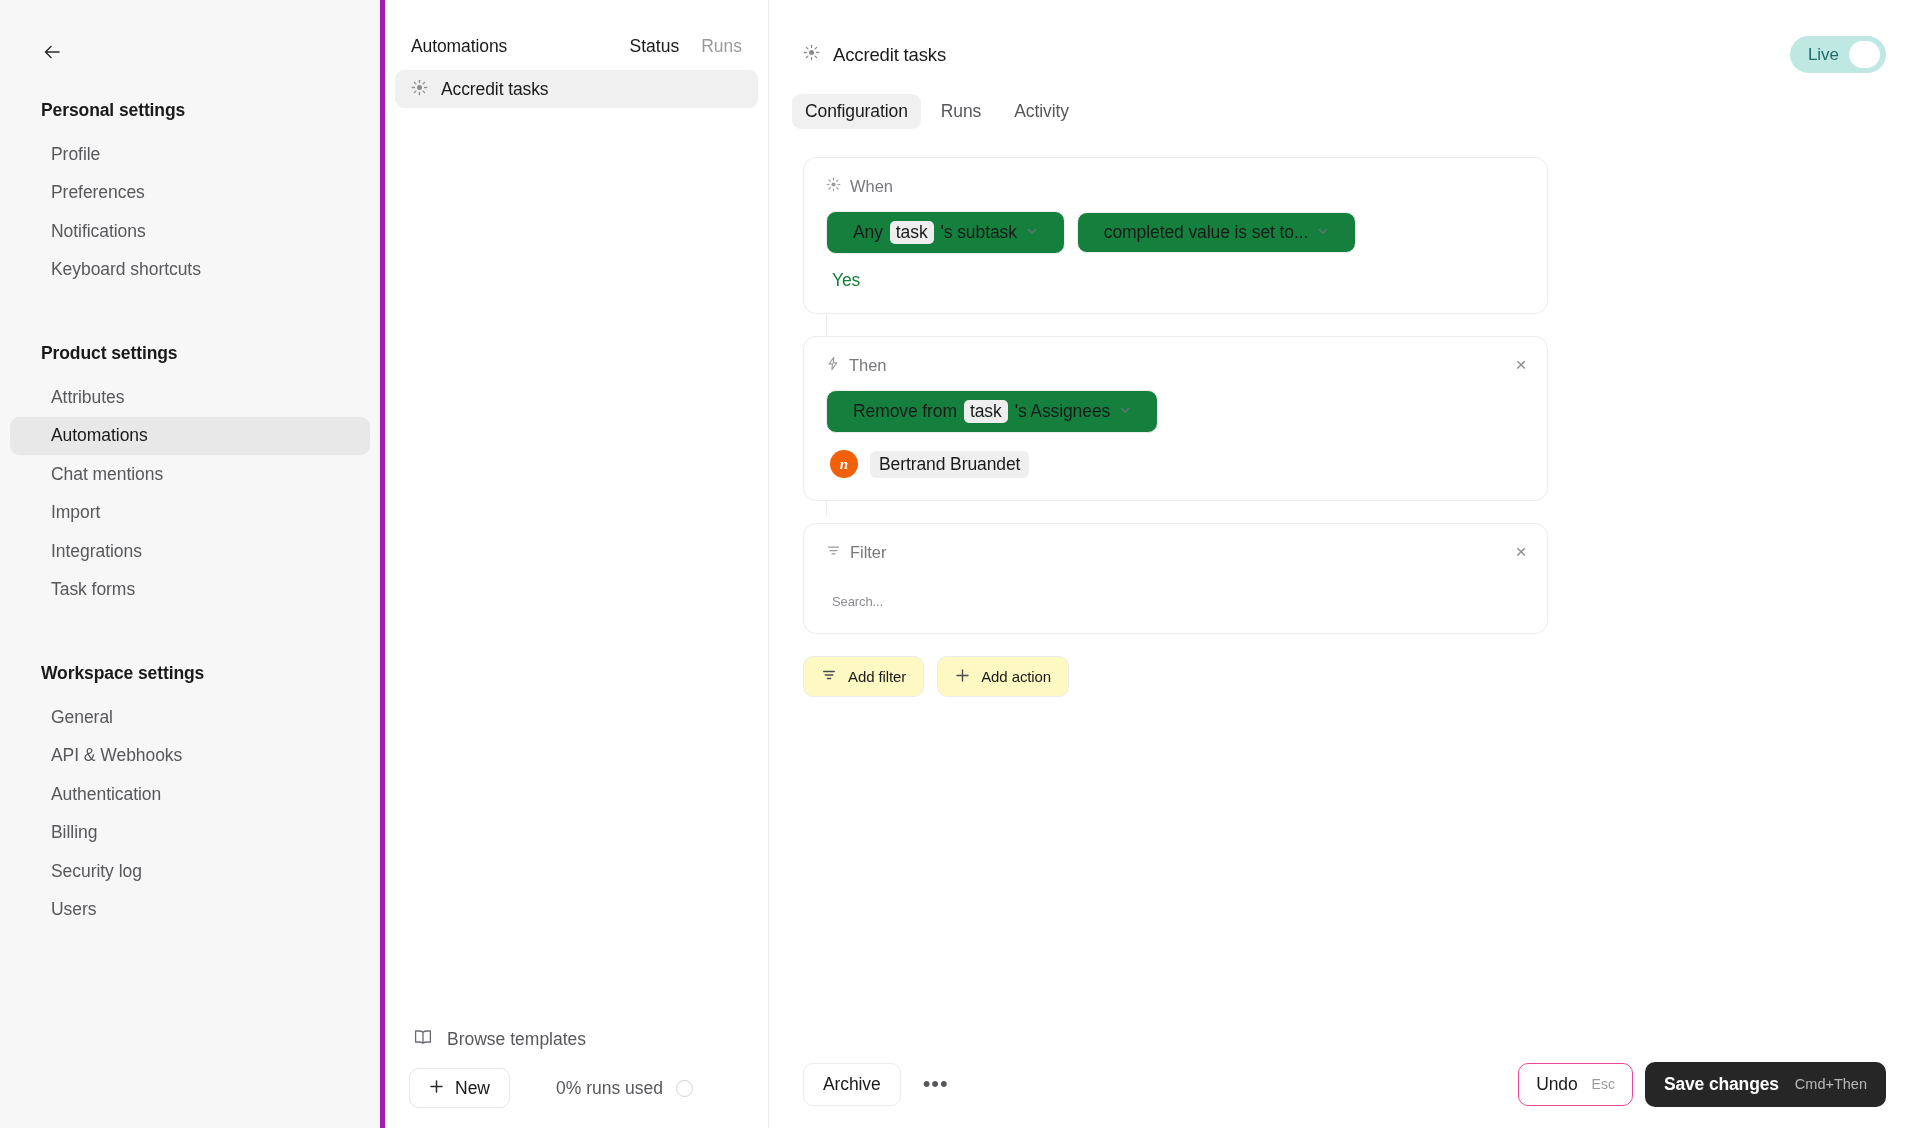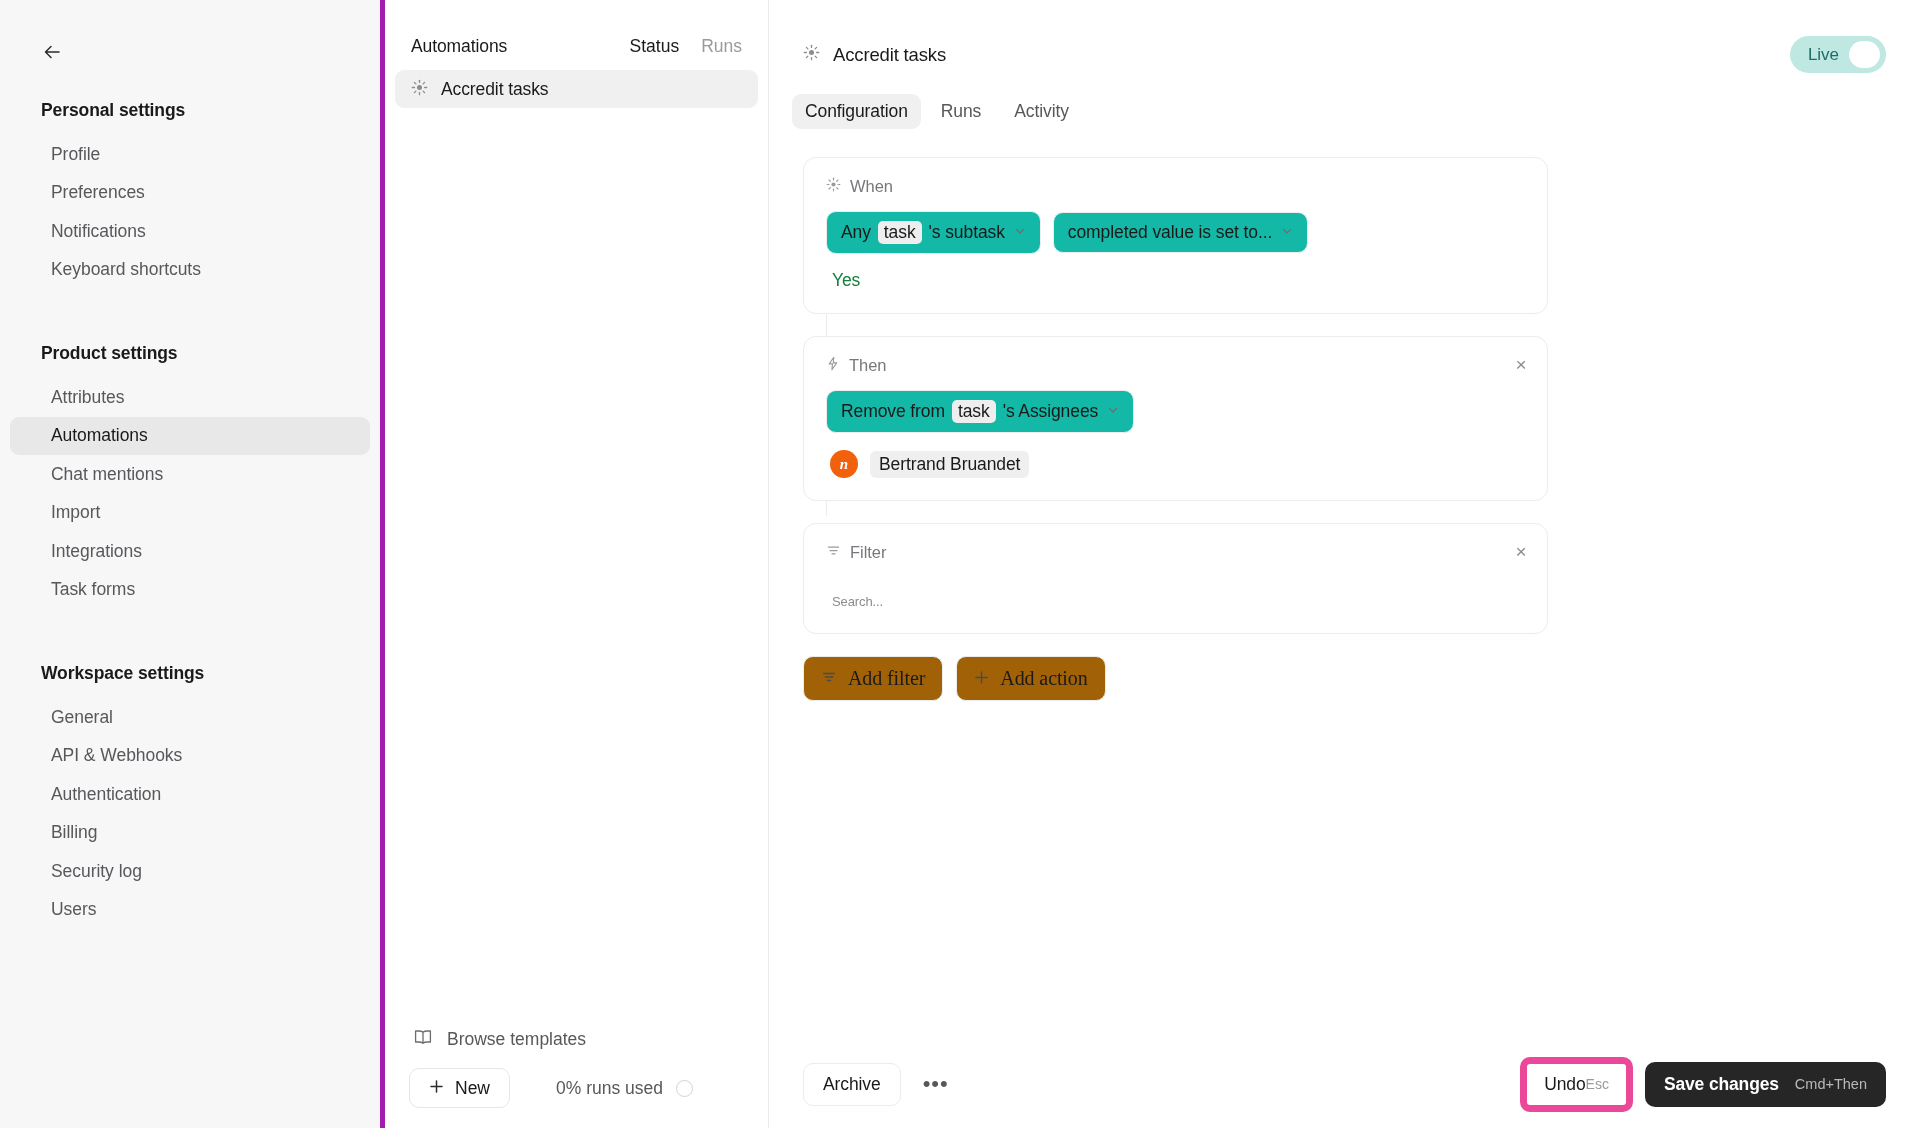--- a/index.html
+++ b/index.html
@@ -264,24 +264,24 @@
     cursor: pointer;
     line-height: 1;
   }
   .chiprow { display: flex; align-items: center; gap: 12px; flex-wrap: wrap; }
   .chip {
     display: inline-flex;
     align-items: center;
     gap: 7px;
     border: 1px solid #ececec;
     border-radius: 10px;
-    padding: 9px 14px;
-    font-size: 17.5px;
-    color: #1a1a1a;
-    background: #14b8a6;
+    padding: 9px 26px;
+    font-size: 17.5px;
+    color: #1a1a1a;
+    background: #15803d;
     cursor: pointer;
     letter-spacing: -0.1px;
     white-space: nowrap;
   }
   .tok {
     background: #eeeeee;
     border-radius: 5px;
     padding: 1px 6px;
     color: #1a1a1a;
   }
@@ -332,26 +332,25 @@
     background: #ececec;
   }
   .actionbtns { display: flex; gap: 13px; margin-top: 2px; }
   .abtn {
     display: inline-flex;
     align-items: center;
     gap: 11px;
     border: 1px solid #ececec;
     border-radius: 10px;
     padding: 10px 17px;
-    font-size: 20px;
-    color: #1a1a1a;
-    background: #a16207;
-    cursor: pointer;
-    letter-spacing: -0.1px;
-    font-family: Liberation Serif, serif;
+    font-size: 15px;
+    color: #1a1a1a;
+    background: #fef9c3;
+    cursor: pointer;
+    letter-spacing: -0.1px;
   }
 
   
   .bottombar {
     position: absolute;
     left: 0; right: 0; bottom: 7px;
     height: 74px;
     display: flex;
     align-items: center;
     padding: 0 34px;
@@ -372,21 +371,22 @@
     font-size: 22px;
     padding: 0 10px;
     cursor: pointer;
     line-height: 0.6;
     letter-spacing: 1px;
   }
   .bb-spacer { flex: 1; }
   .undo-btn {
     display: inline-flex;
     align-items: center;
-    border: 7px solid #ec4899;
+    gap: 14px;
+    border: 1px solid #ec4899;
     border-radius: 10px;
     background: #fff;
     padding: 10px 17px;
     cursor: pointer;
   }
   .undo-btn .u-lab { font-size: 17.5px; color: #1a1a1a; letter-spacing: -0.1px;}
   .undo-btn .u-key { font-size: 14px; color: #9a9a9e; }
   .save-btn {
     display: inline-flex;
     align-items: center;

